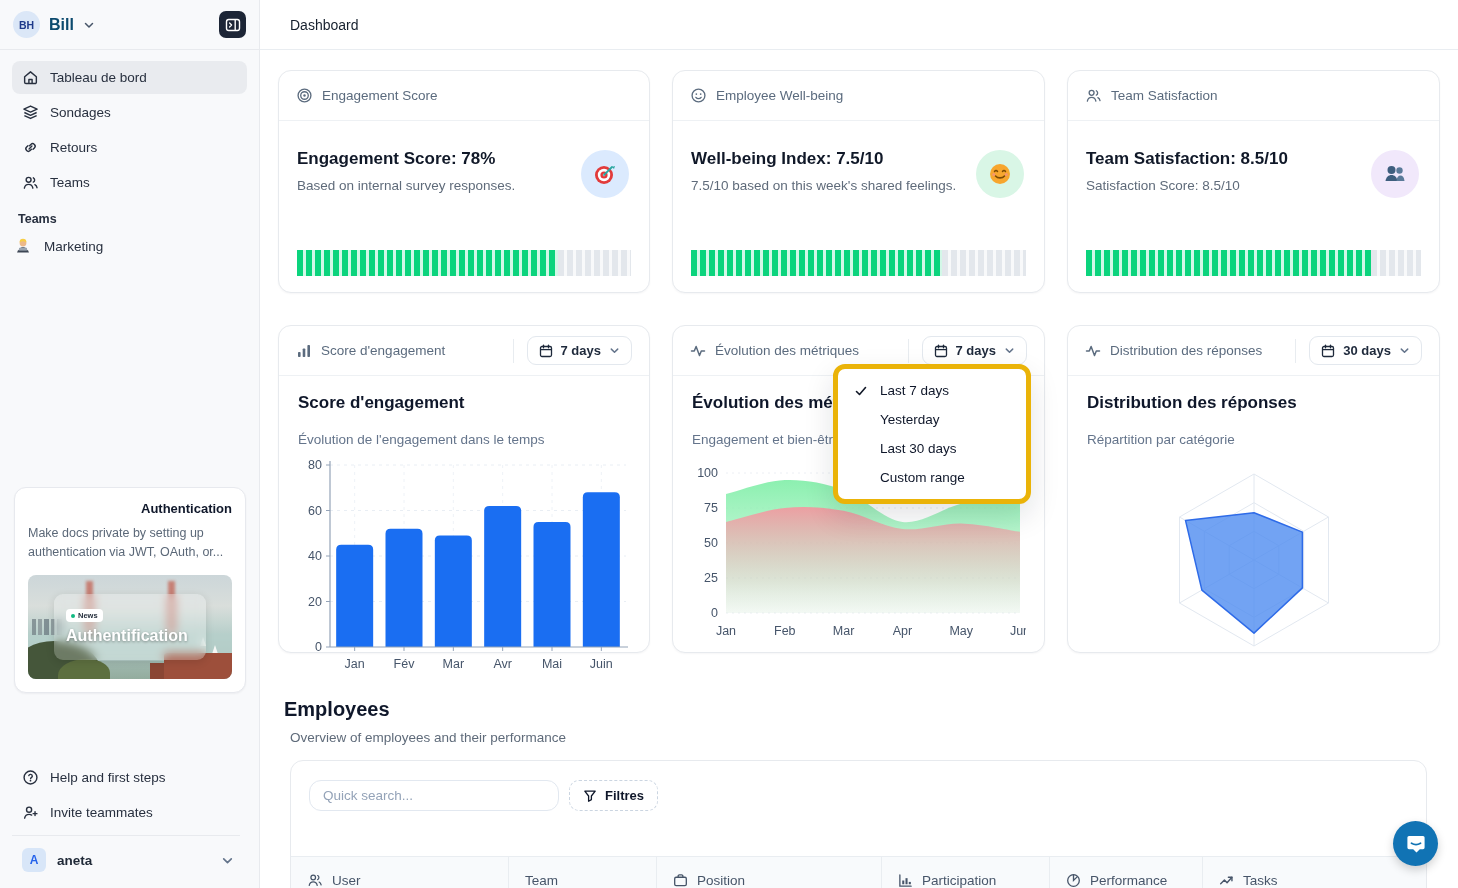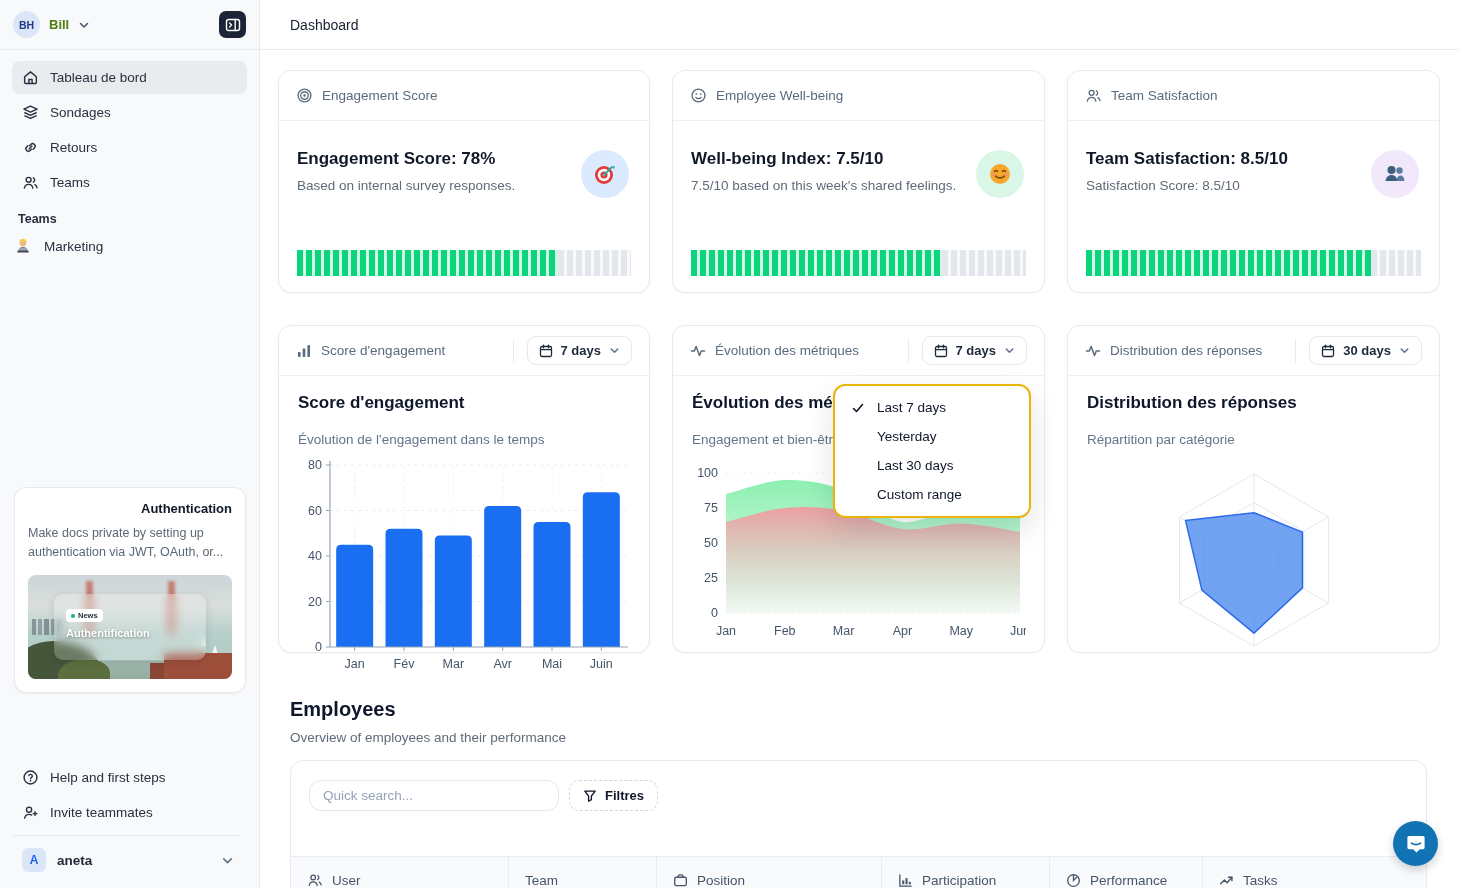--- a/index.html
+++ b/index.html
@@ -7,21 +7,21 @@
     font-family:"Liberation Sans", sans-serif; color:#16202e; }
   .stage { position:relative; width:1458px; height:888px; overflow:hidden; }
 
   
   .sidebar { position:absolute; left:0; top:0; width:260px; height:888px;
     background:#f8f9fb; border-right:1px solid #e8eaee; }
   .sb-head { height:50px; display:flex; align-items:center; gap:9px; padding:0 13px;
     border-bottom:1px solid #e8eaee; }
   .avatar { width:27px; height:27px; border-radius:50%; background:#dbe7f7; color:#1e3a8a;
     font-size:10.5px; font-weight:700; display:flex; align-items:center; justify-content:center; }
-  .sb-user { font-size:13px; font-weight:700; color:#4d7c0f; }
+  .sb-user { font-size:16px; font-weight:700; color:#0c4a6e; }
   .collapse-btn { margin-left:auto; width:27px; height:27px; border-radius:7px; background:#1c2536;
     display:flex; align-items:center; justify-content:center; cursor:pointer; }
   .sb-nav { padding:11px 12px 0; }
   .sb-item { display:flex; align-items:center; gap:11px; padding:8px 10px; border-radius:8px;
     font-size:13.5px; font-weight:500; color:#28303f; cursor:pointer; margin-bottom:2px; }
   .sb-item.active { background:#e9ebef; }
   .sb-item svg { flex:0 0 auto; }
   .sb-section { margin:13px 6px 3px 18px; font-size:12.5px; font-weight:600; color:#28303f; }
   .sb-team { display:flex; align-items:center; gap:12px; padding:8px 10px 8px 14px;
     font-size:13.5px; font-weight:500; color:#28303f; cursor:pointer; }
@@ -43,21 +43,21 @@
   .pi-bldg { position:absolute; right:-6px; bottom:-8px; width:74px; height:34px; background:#9d4f3b;
     border-radius:3px; box-shadow:-18px 6px 0 -4px #8a4634; }
   .pi-boat { position:absolute; width:0; height:0; border-left:3px solid transparent;
     border-right:3px solid transparent; border-bottom:9px solid #f5f7f5; }
   .glass { position:absolute; left:50%; top:50%; transform:translate(-50%,-50%); width:152px; height:66px;
     border-radius:9px; background:rgba(255,255,255,.22); backdrop-filter:blur(5px);
     box-shadow:0 2px 8px rgba(0,0,0,.12); padding:10px 12px; }
   .news-badge { display:inline-flex; align-items:center; gap:3px; background:#fff; border-radius:4px;
     padding:2px 5px; font-size:7.5px; font-weight:600; color:#1f2937; }
   .news-dot { width:4px; height:4px; border-radius:50%; background:#10b981; }
-  .glass-title { margin-top:5px; font-size:11px; font-weight:700; color:#fff;
+  .glass-title { margin-top:5px; font-size:16px; font-weight:700; color:#fff;
     text-shadow:0 1px 3px rgba(0,0,0,.4); }
 
   .sb-bottom { position:absolute; left:0; right:7px; bottom:0; padding:6px 12px 8px; }
   .sb-divider { border-top:1px solid #e8eaee; margin:6px 0 4px; }
   .sb-foot { display:flex; align-items:center; gap:11px; padding:8px 6px 8px 10px; cursor:pointer; }
   .ws-avatar { width:24px; height:24px; border-radius:6px; background:#d8e6f8; color:#2563eb;
     font-size:12px; font-weight:700; display:flex; align-items:center; justify-content:center; }
   .ws-name { font-size:13.5px; font-weight:700; color:#1f2937; }
   .sb-foot .chev { margin-left:auto; }
 
@@ -83,28 +83,28 @@
   .progress { position:absolute; left:18px; right:18px; bottom:16px; height:26px; display:flex; }
   .p-on { height:100%; background:repeating-linear-gradient(90deg,#0bd47d 0 6px,rgba(11,212,125,.18) 6px 9px); }
   .p-off { flex:1; height:100%; background:repeating-linear-gradient(90deg,#e3e7ec 0 6px,rgba(227,231,236,.25) 6px 9px); }
 
   .c-title { font-size:17px; font-weight:700; color:#0f172a; }
   .c-sub { font-size:13.5px; color:#64748b; margin-top:19px; }
   .c-body { padding:17px 19px; }
   svg text { font-family:"Liberation Sans",sans-serif; font-size:12.5px; fill:#46556a; }
 
   
-  .menu { position:absolute; left:573px; top:384px; width:198px; z-index:50; background:#fff;
-    border:2px solid #eab308; border-radius:12px; box-shadow:0 12px 30px rgba(15,23,42,.12); padding:7px 6px; }
+  .menu { position:absolute; left:573px; top:364px; width:198px; z-index:50; background:#fff;
+    border:5px solid #eab308; border-radius:12px; box-shadow:0 12px 30px rgba(15,23,42,.12); padding:7px 6px; }
   .menu-item { display:flex; align-items:center; gap:10px; padding:7px 10px; border-radius:8px;
     font-size:13.5px; color:#0f172a; cursor:pointer; }
   .menu-item .ck { width:16px; display:flex; align-items:center; }
 
   
-  .emp-title { position:absolute; left:30px; top:698px; font-size:20px; font-weight:700; color:#0f172a; }
+  .emp-title { position:absolute; left:24px; top:698px; font-size:20px; font-weight:700; color:#0f172a; }
   .emp-sub { position:absolute; left:30px; top:730px; font-size:13.5px; color:#5f6b7a; }
   .emp-card { position:absolute; left:30px; width:1137px; top:760px; height:420px;
     background:#fff; border:1px solid #e7eaee; border-radius:13px; }
   .emp-toolbar { display:flex; align-items:center; gap:10px; padding:19px 18px 0; }
   .search { width:250px; height:31px; border:1px solid #e2e8f0; border-radius:12px; padding:0 13px;
     font-size:13.5px; color:#0f172a; background:#fff; font-family:"Liberation Sans",sans-serif; }
   .search::placeholder { color:#94a3b8; }
   .filters-btn { display:flex; align-items:center; gap:8px; height:31px; padding:0 13px;
     border:1px dashed #cbd5e1; border-radius:10px; background:#fff; font-size:13px; font-weight:600;
     color:#0f172a; cursor:pointer; font-family:"Liberation Sans",sans-serif; }

